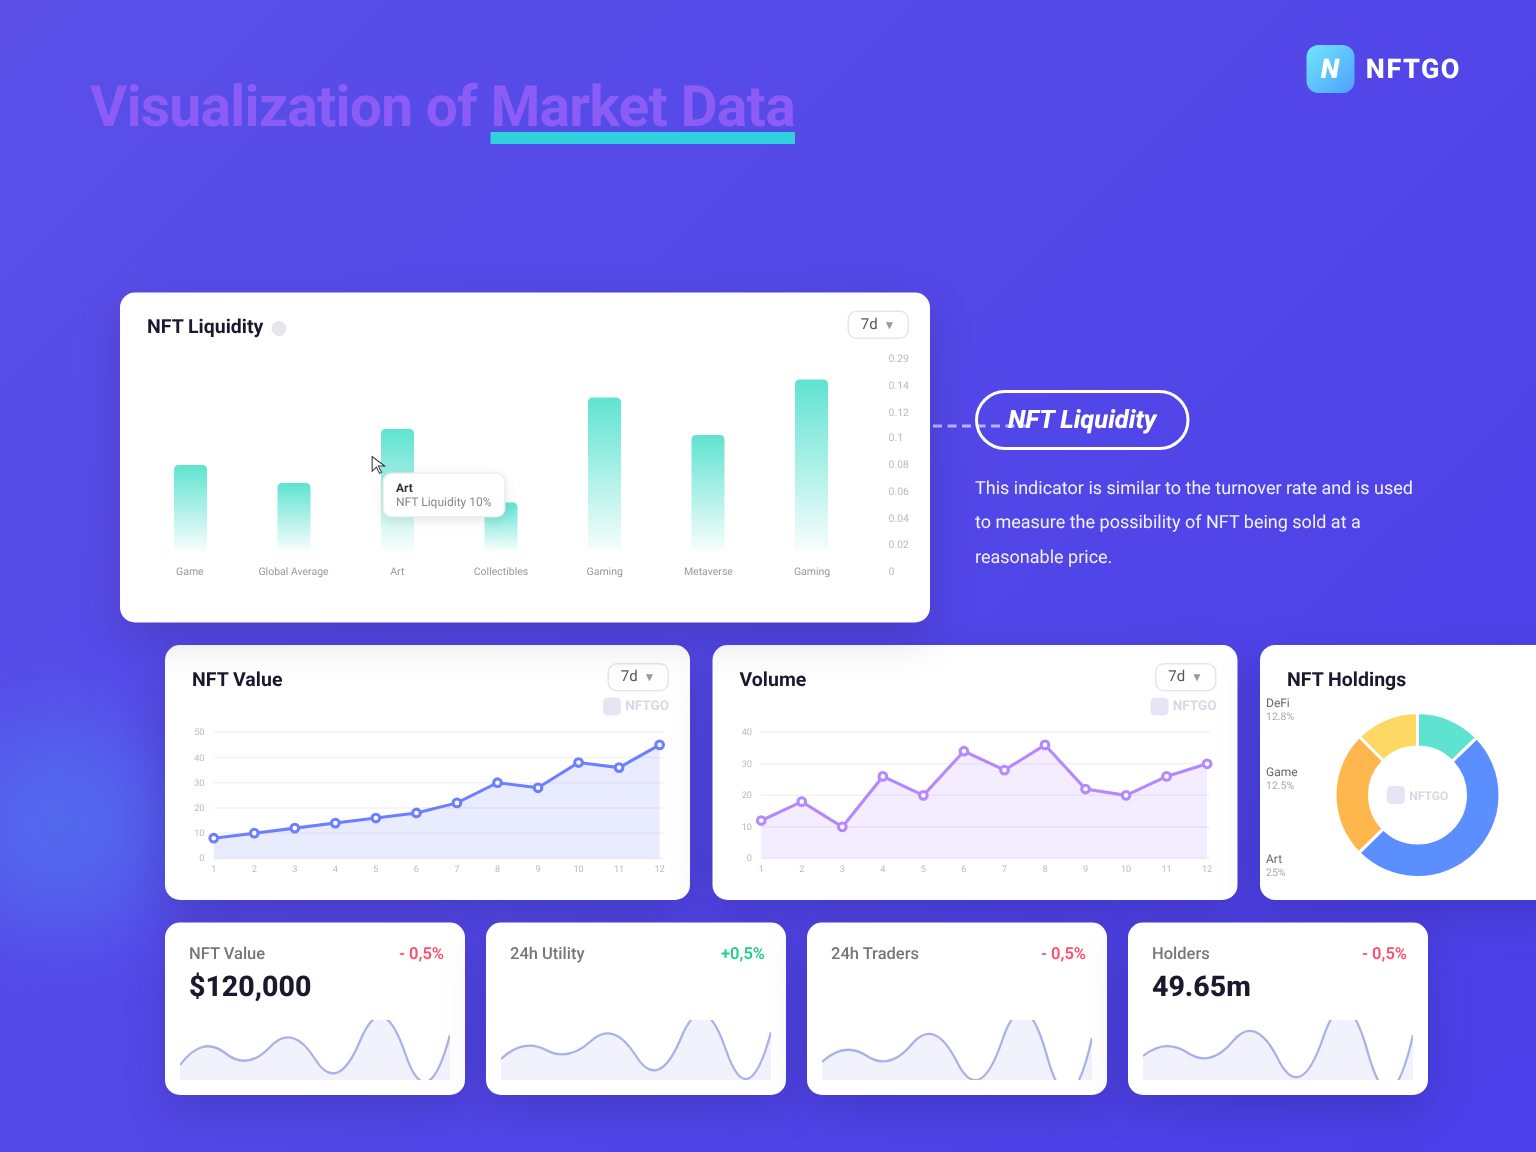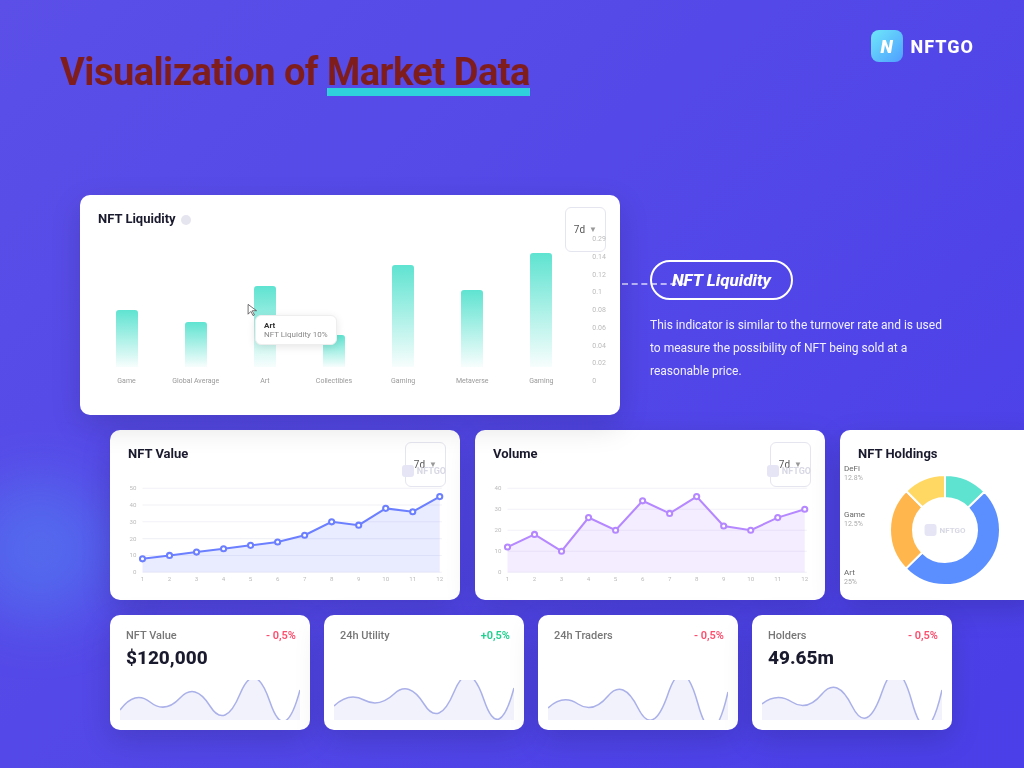--- a/index.html
+++ b/index.html
@@ -1,32 +1,32 @@
 <!DOCTYPE html>
 <html><head>
 <meta charset="utf-8">
 <style>
 *{margin:0;padding:0;box-sizing:border-box;font-family:-apple-system,BlinkMacSystemFont,'Segoe UI',Roboto,sans-serif}
 body{width:1024px;height:768px;background:linear-gradient(135deg,#5B4FE8 0%,#4A3FE8 100%);overflow:hidden;position:relative}
 .bg-orb{position:absolute;border-radius:50%;background:rgba(80,200,255,0.25);filter:blur(30px)}
 .orb1{width:140px;height:140px;left:-30px;top:480px}
-.header{padding:50px 56px 20px 60px;color:#7f1d1d}
+.header{padding:50px 56px 20px 60px;color:#8b5cf6}
 .title{font-size:38px;font-weight:700;letter-spacing:-0.5px}
 .title .ul{position:relative;display:inline-block}
 .title .ul::after{content:'';position:absolute;left:0;right:0;bottom:-2px;height:8px;background:#2BE0DC;z-index:-1;opacity:0.9}
 .subtitle{margin-top:18px;font-size:15px;line-height:1.8;font-weight:400;opacity:0.95}
 .subtitle b{font-weight:700}
 .brand{position:absolute;top:30px;right:50px;display:flex;align-items:center;gap:8px}
 .brand-logo{width:32px;height:32px;border-radius:8px;background:linear-gradient(135deg,#6EE7F9,#4F9FFF);display:flex;align-items:center;justify-content:center;color:#fff;font-weight:900;font-size:18px;font-style:italic}
 .brand-text{color:#fff;font-weight:800;font-size:18px;letter-spacing:1px}
 
 .card{background:#fff;border-radius:10px;box-shadow:0 10px 30px rgba(0,0,0,0.15);padding:16px 18px;position:absolute}
 .card-title{font-size:13px;font-weight:700;color:#1a1a2e}
 .card-title .dot{display:inline-block;width:10px;height:10px;border-radius:50%;background:#e5e5ef;margin-left:5px;vertical-align:middle}
-.range{position:absolute;top:12px;right:14px;border:1px solid #e5e5ef;border-radius:6px;padding:16px 8px;font-size:10px;color:#555;display:flex;align-items:center;gap:4px}
+.range{position:absolute;top:12px;right:14px;border:1px solid #e5e5ef;border-radius:6px;padding:3px 8px;font-size:10px;color:#555;display:flex;align-items:center;gap:4px}
 .range .chev{font-size:8px;color:#999}
 
 
 .liquidity{left:80px;top:195px;width:540px;height:220px;z-index:5}
 .bars{position:absolute;left:18px;right:50px;bottom:30px;height:140px;display:flex;align-items:flex-end;justify-content:space-between;gap:12px}
 .barcol{flex:1;display:flex;flex-direction:column;align-items:center;position:relative}
 .bar{width:22px;background:linear-gradient(180deg,#5FE3D1 0%,rgba(95,227,209,0.05) 100%);border-radius:3px 3px 0 0}
 .barlabel{font-size:7px;color:#999;margin-top:10px;text-align:center;white-space:nowrap}
 .yaxis{position:absolute;right:14px;top:40px;bottom:30px;display:flex;flex-direction:column;justify-content:space-between}
 .ytick{font-size:7px;color:#bbb}

